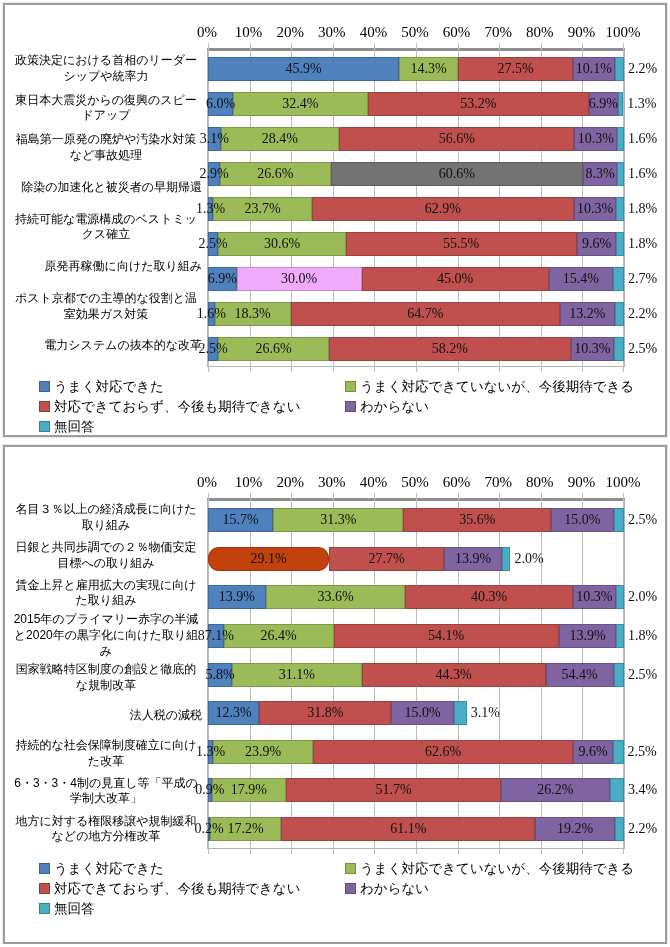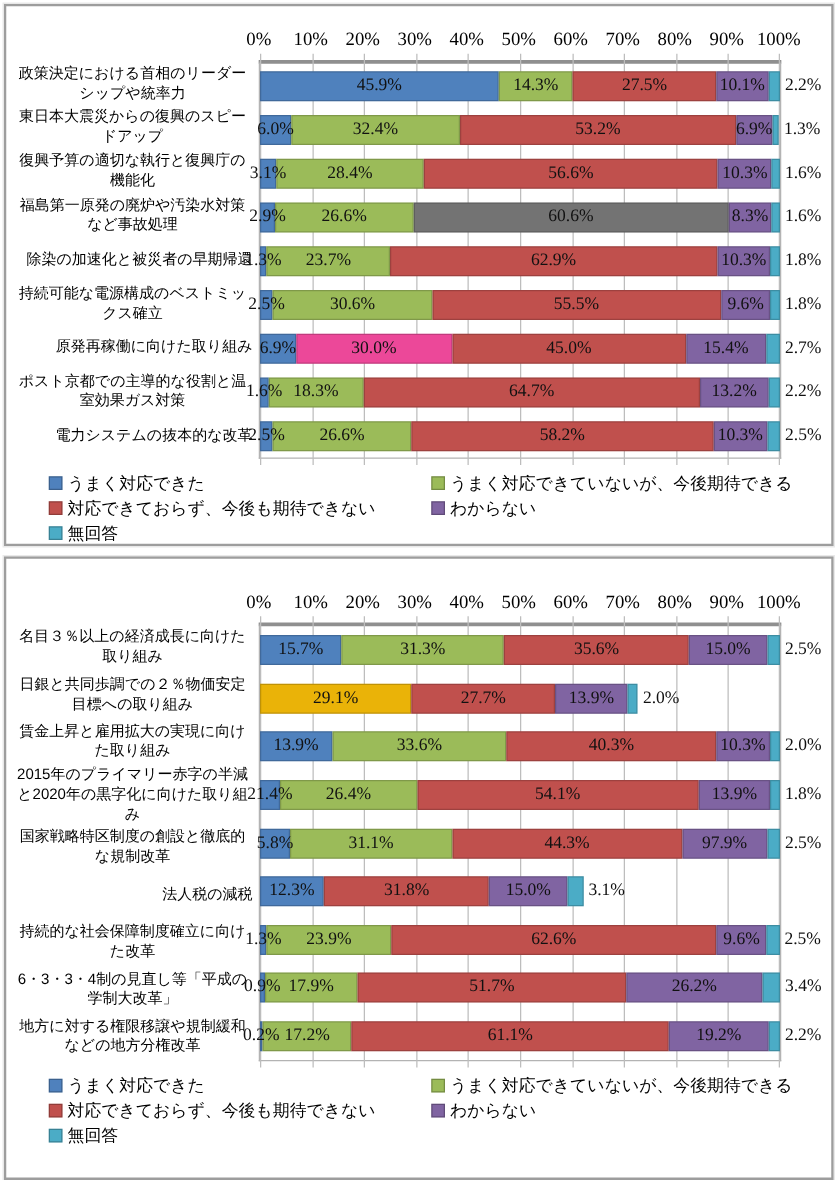--- a/index.html
+++ b/index.html
@@ -62,23 +62,20 @@
     </div>
     <div class="chart-body">
       <div class="cats">
         <div class="cat-cell">
           <span>政策決定における首相のリーダーシップや統率力</span>
         </div>
         <div class="cat-cell">
           <span>東日本大震災からの復興のスピードアップ</span>
         </div>
         <div class="cat-cell">
-          <span>復興予算の適切な執行と復興庁の機能化</span>
-        </div>
-        <div class="cat-cell">
           <span>福島第一原発の廃炉や汚染水対策など事故処理</span>
         </div>
         <div class="cat-cell">
           <span>除染の加速化と被災者の早期帰還</span>
         </div>
         <div class="cat-cell">
           <span>持続可能な電源構成のベストミックス確立</span>
         </div>
         <div class="cat-cell">
           <span>原発再稼働に向けた取り組み</span>
@@ -214,21 +211,21 @@
             <div class="seg last" style="width: 1.8%; background: rgb(75, 172, 198);">
               <span class="data-label">1.8%</span>
             </div>
           </div>
         </div>
         <div class="bar-row">
           <div class="bar">
             <div class="seg" style="width: 6.9%; background: rgb(79, 129, 189);">
               <span class="data-label">6.9%</span>
             </div>
-            <div class="seg" style="width: 30%; background: #ec4899;">
+            <div class="seg" style="width: 30%; background: #f0abfc;">
               <span class="data-label">30.0%</span>
             </div>
             <div class="seg" style="width: 45%; background: rgb(192, 80, 77);">
               <span class="data-label">45.0%</span>
             </div>
             <div class="seg" style="width: 15.4%; background: rgb(128, 100, 162);">
               <span class="data-label">15.4%</span>
             </div>
             <div class="seg last" style="width: 2.7%; background: rgb(75, 172, 198);">
               <span class="data-label">2.7%</span>
@@ -369,21 +366,21 @@
             <div class="seg" style="width: 15%; background: rgb(128, 100, 162);">
               <span class="data-label">15.0%</span>
             </div>
             <div class="seg last" style="width: 2.5%; background: rgb(75, 172, 198);">
               <span class="data-label">2.5%</span>
             </div>
           </div>
         </div>
         <div class="bar-row">
           <div class="bar">
-            <div class="seg" style="width: 29.1%; background: #eab308;">
+            <div class="seg" style="width: 29.1%; background: #c2410c; border-radius: 11px;">
               <span class="data-label">29.1%</span>
             </div>
             <div class="seg" style="width: 27.7%; background: rgb(192, 80, 77);">
               <span class="data-label">27.7%</span>
             </div>
             <div class="seg" style="width: 13.9%; background: rgb(128, 100, 162);">
               <span class="data-label">13.9%</span>
             </div>
             <div class="seg last" style="width: 2%; background: rgb(75, 172, 198);">
               <span class="data-label">2.0%</span>
@@ -405,21 +402,21 @@
               <span class="data-label">10.3%</span>
             </div>
             <div class="seg last" style="width: 2%; background: rgb(75, 172, 198);">
               <span class="data-label">2.0%</span>
             </div>
           </div>
         </div>
         <div class="bar-row">
           <div class="bar">
             <div class="seg" style="width: 3.8%; background: rgb(79, 129, 189);">
-              <span class="data-label">21.4%</span>
+              <span class="data-label">87.1%</span>
             </div>
             <div class="seg" style="width: 26.4%; background: rgb(155, 187, 89);">
               <span class="data-label">26.4%</span>
             </div>
             <div class="seg" style="width: 54.1%; background: rgb(192, 80, 77);">
               <span class="data-label">54.1%</span>
             </div>
             <div class="seg" style="width: 13.9%; background: rgb(128, 100, 162);">
               <span class="data-label">13.9%</span>
             </div>
@@ -433,21 +430,21 @@
             <div class="seg" style="width: 5.8%; background: rgb(79, 129, 189);">
               <span class="data-label">5.8%</span>
             </div>
             <div class="seg" style="width: 31.1%; background: rgb(155, 187, 89);">
               <span class="data-label">31.1%</span>
             </div>
             <div class="seg" style="width: 44.3%; background: rgb(192, 80, 77); padding-left: 13px;">
               <span class="data-label">44.3%</span>
             </div>
             <div class="seg" style="width: 16.3%; background: rgb(128, 100, 162);">
-              <span class="data-label">97.9%</span>
+              <span class="data-label">54.4%</span>
             </div>
             <div class="seg last" style="width: 2.5%; background: rgb(75, 172, 198);">
               <span class="data-label">2.5%</span>
             </div>
           </div>
         </div>
         <div class="bar-row">
           <div class="bar">
             <div class="seg" style="width: 12.3%; background: rgb(79, 129, 189);">
               <span class="data-label">12.3%</span>

